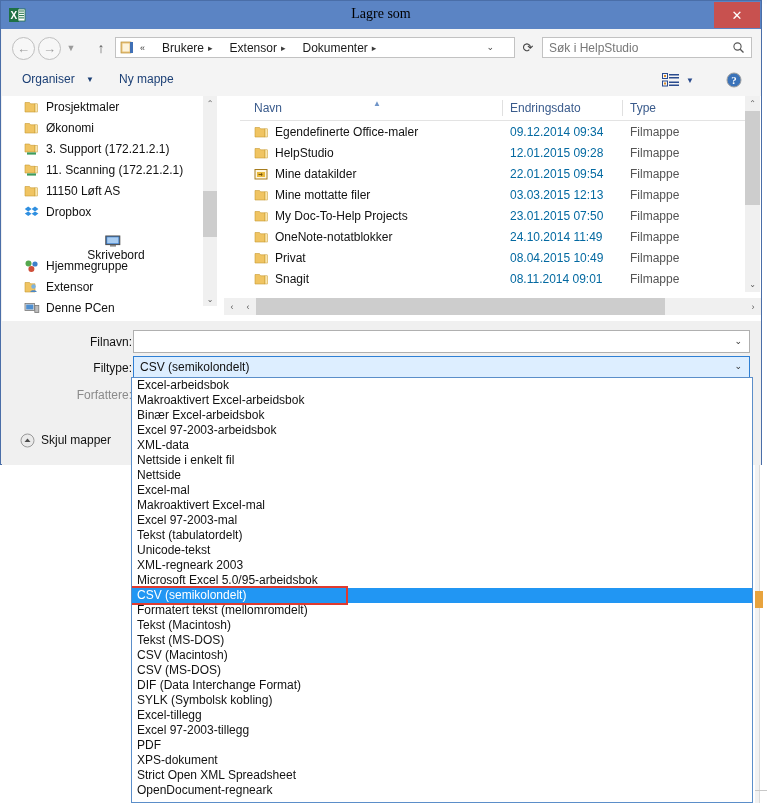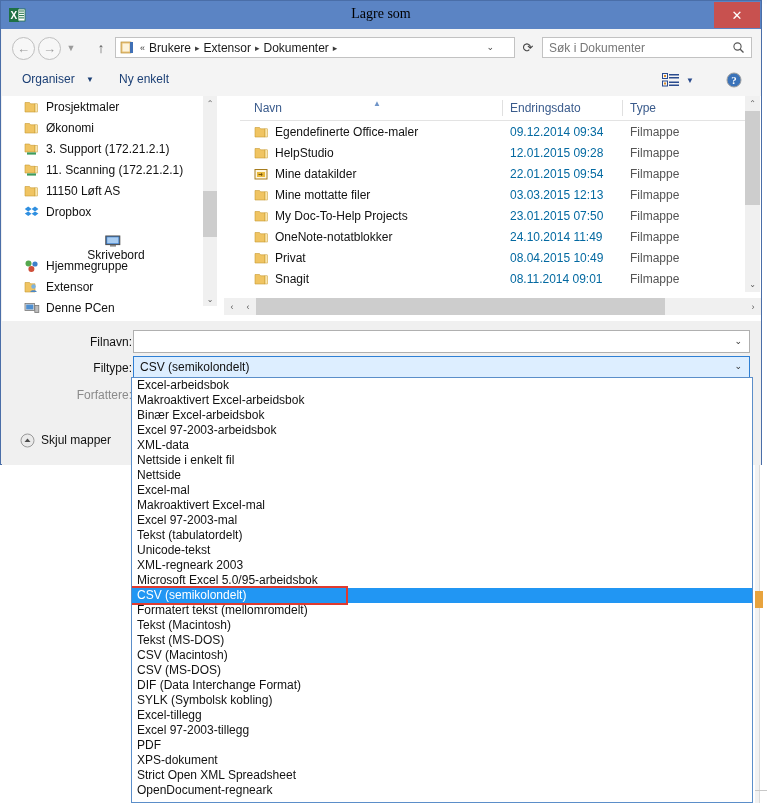--- a/index.html
+++ b/index.html
@@ -68,21 +68,21 @@
   #nav-up{position:absolute;left:90px;top:10px;width:18px;height:18px;color:#5c5c5c;
     font-size:14px;display:flex;align-items:center;justify-content:center;cursor:pointer;}
 
   #breadcrumb-bar{
     position:absolute;left:113px;top:8px;width:400px;height:21px;
     background:#ffffff;border:1px solid #c2c2c2;
     display:flex;align-items:center;box-sizing:border-box;
   }
   #crumb-folder-icon{width:14px;height:13px;margin-left:4px;margin-right:3px;flex:none;}
   .crumb-chev{color:#3a3a3a;font-size:9px;padding:0 3px;}
-  .crumb{font-size:12px;color:#1a1a1a;padding:0 1px;cursor:pointer;white-space:nowrap;}
+  .crumb{font-size:12px;color:#1a1a1a;padding:0 1px;cursor:pointer;white-space:nowrap;margin-left:13px;}
   #crumb-dropdown{position:absolute;right:20px;top:4px;color:#444;font-size:9px;cursor:pointer;}
   #refresh-btn{position:absolute;left:516px;top:9px;width:20px;height:19px;
     color:#444;font-size:13px;display:flex;align-items:center;justify-content:center;cursor:pointer;}
 
   #search-box{
     position:absolute;left:540px;top:8px;width:210px;height:21px;
     background:#ffffff;border:1px solid #c2c2c2;box-sizing:border-box;
     display:flex;align-items:center;
   }
   #search-placeholder{font-size:12px;color:#777;margin-left:6px;}
@@ -253,34 +253,34 @@
       <span class="crumb-chev">▸</span>
       <span class="crumb">Extensor</span>
       <span class="crumb-chev">▸</span>
       <span class="crumb">Dokumenter</span>
       <span class="crumb-chev">▸</span>
       <span id="crumb-dropdown">⌄</span>
     </div>
     <div id="refresh-btn">⟳</div>
 
     <div id="search-box">
-      <span id="search-placeholder">Søk i Dokumenter</span>
+      <span id="search-placeholder">Søk i HelpStudio</span>
       <span id="search-icon">
         <svg width="13" height="13" viewBox="0 0 13 13">
           <circle cx="5.5" cy="5.5" r="3.6" fill="none" stroke="#555" stroke-width="1.1"></circle>
           <line x1="8.2" y1="8.2" x2="11.5" y2="11.5" stroke="#555" stroke-width="1.3"></line>
         </svg>
       </span>
     </div>
   </div>
 
   <div id="command-bar">
     <div class="cmd-item" id="cmd-organiser">Organiser</div>
     <div id="cmd-organiser-caret">▼</div>
-    <div class="cmd-item" id="cmd-newfolder">Ny enkelt</div>
+    <div class="cmd-item" id="cmd-newfolder">Ny mappe</div>
     <div id="view-icon">
       <svg width="17" height="14" viewBox="0 0 17 14">
         <rect x="0.5" y="0.5" width="5" height="5" fill="none" stroke="#2a4b8d" stroke-width="1"></rect>
         <rect x="2" y="2" width="2" height="2" fill="#d98b2b"></rect>
         <rect x="0.5" y="8" width="5" height="5" fill="none" stroke="#2a4b8d" stroke-width="1"></rect>
         <rect x="2" y="9.5" width="2" height="2" fill="#d98b2b"></rect>
         <rect x="7" y="1" width="10" height="1.5" fill="#2a4b8d"></rect>
         <rect x="7" y="4" width="10" height="1.5" fill="#2a4b8d"></rect>
         <rect x="7" y="8.5" width="10" height="1.5" fill="#2a4b8d"></rect>
         <rect x="7" y="11.5" width="10" height="1.5" fill="#2a4b8d"></rect>

